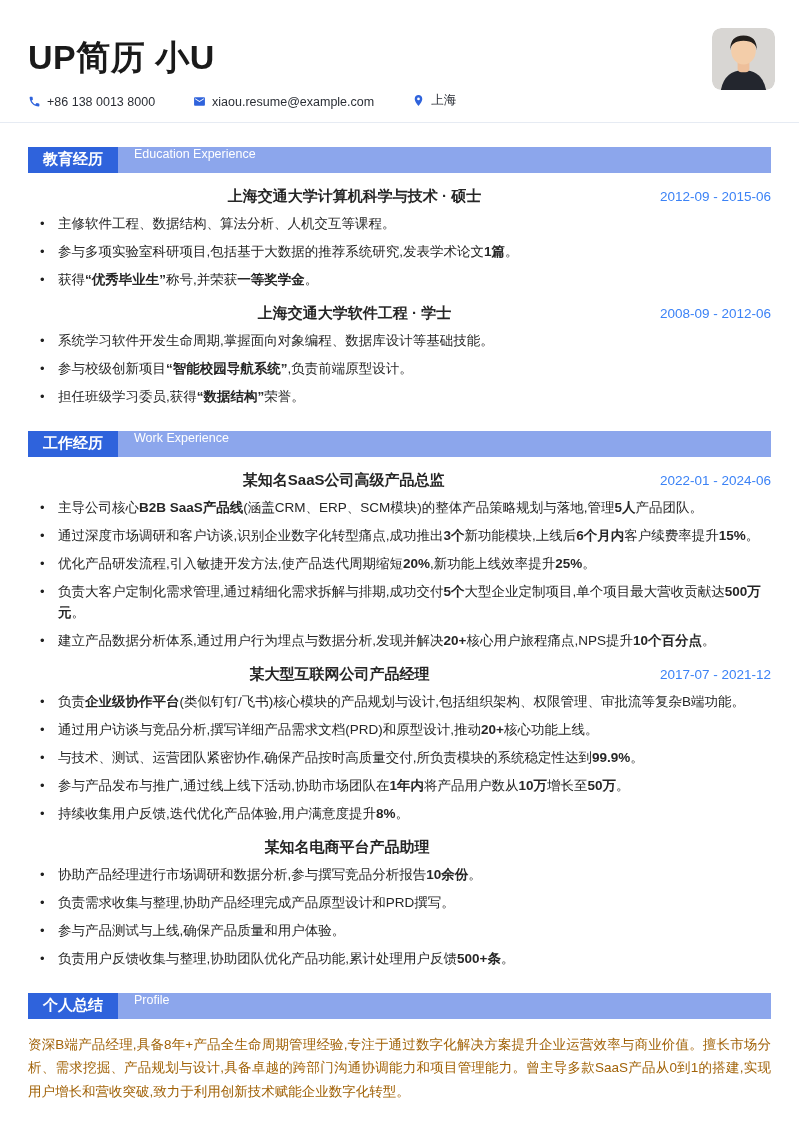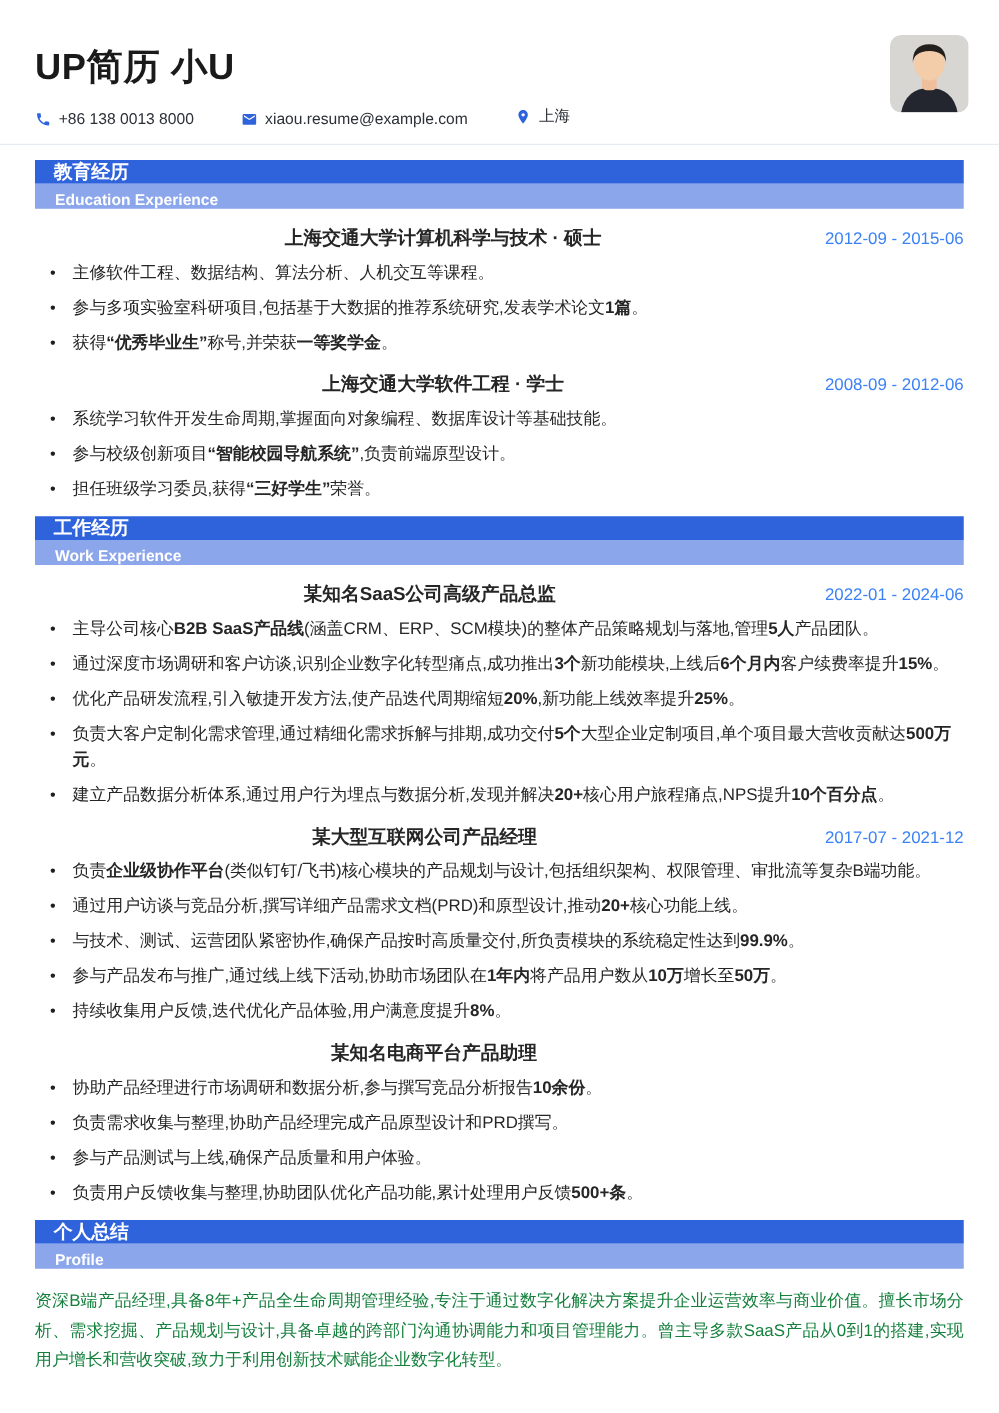--- a/index.html
+++ b/index.html
@@ -13,47 +13,47 @@
   *{box-sizing:border-box;margin:0;padding:0;}
   html,body{background:#fff;}
   body{
     width:799px;height:1130px;overflow:hidden;
     font-family:"Liberation Sans","DejaVu Sans",sans-serif;
     color:var(--text);
   }
   .page{padding:0 28px;}
   
   .resume-header{position:relative;padding-top:36px;}
-  .page-title{font-size:29px;font-weight:700;letter-spacing:.5px;color:#1a1a1a;line-height:1.25;}
+  .page-title{font-size:34px;font-weight:700;letter-spacing:.5px;color:#1a1a1a;line-height:1.25;}
   .profile-photo{position:absolute;top:28px;right:-4px;width:63px;height:62px;border-radius:9px;overflow:hidden;display:block;}
   .contact-row{display:flex;align-items:flex-end;gap:38px;margin-top:13px;font-size:12.5px;color:#2b2f36;}
   .contact-item{display:flex;align-items:center;gap:6px;}
   .contact-item svg{display:block;}
   .top-divider{margin:13px -28px 0;border:0;border-top:1px solid var(--divider);height:0;}
   
-  .section-header{display:flex;align-items:stretch;height:39px;margin-top:12px;flex-direction:column;}
+  .section-header{display:flex;align-items:stretch;height:26px;margin-top:24px;}
   .sec-zh{background:var(--accent);color:#fff;font-size:15px;font-weight:700;display:flex;align-items:center;padding:0 15px;white-space:nowrap;}
-  .sec-bar{background:var(--accent-light);color:#fff;flex:1;display:flex;align-items:flex-end;padding:0 16px;font-size:12.5px;font-weight:bold;}
+  .sec-bar{background:var(--accent-light);color:#fff;flex:1;display:flex;align-items:flex-start;padding:0 16px;font-size:12.5px;}
   
   .entry{margin-top:11px;}
   .entry-head{display:grid;grid-template-columns:1fr auto 1fr;align-items:baseline;font-size:15px;margin-top:14px;}
   .entry-org{font-weight:700;text-align:right;}
   .entry-role{font-weight:700;text-align:center;}
   .entry-date{font-size:13.5px;font-weight:400;text-align:right;color:#3b82f6;}
   ul.bullets{list-style:none;margin-top:1px;}
   ul.bullets li{
     position:relative;font-size:13.5px;line-height:21px;margin-top:7px;
     padding-left:30px;color:var(--text);
   }
   ul.bullets li::before{
     content:"•";position:absolute;left:12px;top:0;font-size:13px;color:#1f1f1f;
   }
   ul.bullets b{font-weight:700;}
   
-  .profile-paragraph{margin-top:14px;font-size:13.5px;line-height:23.5px;color:#15803d;text-align:justify;}
+  .profile-paragraph{margin-top:14px;font-size:13.5px;line-height:23.5px;color:#a16207;text-align:justify;}
 </style>
 </head>
 <body>
 
 <div class="page">
 
   <header class="resume-header">
     <h1 class="page-title">UP简历 小U</h1>
     <span class="profile-photo">
       <svg width="63" height="62" viewBox="0 0 64 63">
@@ -110,21 +110,21 @@
         </div>
         <div class="entry">
           <div class="entry-head">
             <span class="entry-org">上海交通大学</span>
             <span class="entry-role">软件工程 · 学士</span>
             <span class="entry-date">2008-09 - 2012-06</span>
           </div>
           <ul class="bullets">
             <li>系统学习软件开发生命周期,掌握面向对象编程、数据库设计等基础技能。</li>
             <li>参与校级创新项目<b>“智能校园导航系统”</b>,负责前端原型设计。</li>
-            <li>担任班级学习委员,获得<b>“三好学生”</b>荣誉。</li>
+            <li>担任班级学习委员,获得<b>“数据结构”</b>荣誉。</li>
           </ul>
         </div>
       </section>
       <section>
         <div class="section-header">
           <span class="sec-zh">工作经历</span>
           <div class="sec-bar">
             <span>Work Experience</span>
           </div>
         </div>

